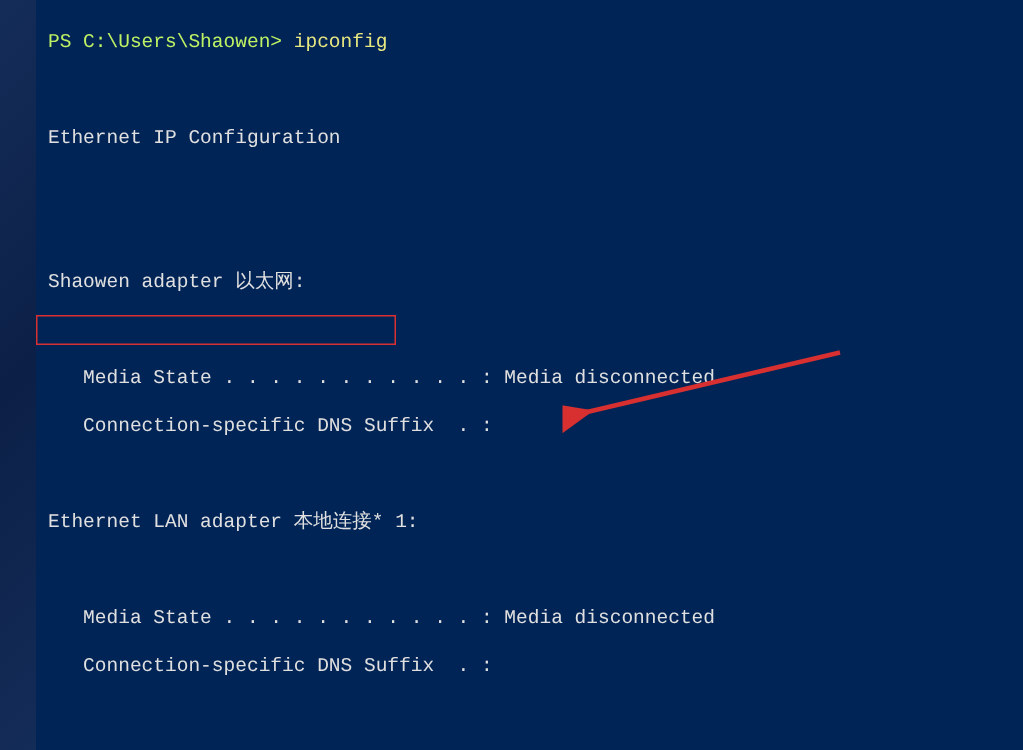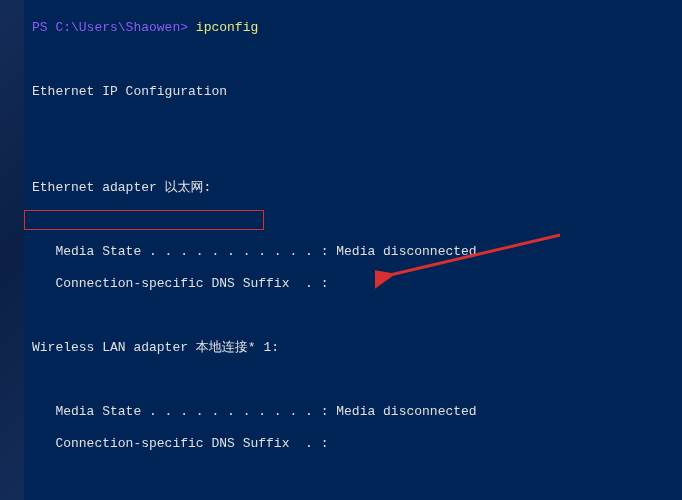--- a/index.html
+++ b/index.html
@@ -23,21 +23,21 @@
       width: 658px; height: 500px;
       background: #012456;
       font-family: 'Consolas', 'Courier New', monospace;
       font-size: 13px;
       line-height: 16px;
       color: #e0e0e0;
       padding: 4px 8px;
       white-space: pre;
       overflow: hidden;
     }
-    .cmd-prompt { color: #8b5cf6; }
+    .cmd-prompt { color: #bef264; }
     .cmd-input { color: #e8e880; }
     .highlight-box {
       position: absolute;
       border: 1.5px solid #d83030;
       background: transparent;
       pointer-events: none;
     }
     .box1 {
       top: 210px; left: 24px;
       width: 240px; height: 20px;
@@ -53,26 +53,26 @@
 <body>
 
 <div class="bg-pattern"></div>
 
 <div class="terminal">
 <span class="line"><span class="cmd-prompt">PS C:\Users\Shaowen&gt; </span><span class="cmd-input">ipconfig</span></span>
 <span class="line"> </span>
 <span class="line">Ethernet IP Configuration</span>
 <span class="line"> </span>
 <span class="line"> </span>
-<span class="line">Ethernet adapter 以太网:</span>
+<span class="line">Shaowen adapter 以太网:</span>
 <span class="line"> </span>
 <span class="line">   Media State . . . . . . . . . . . : Media disconnected</span>
 <span class="line">   Connection-specific DNS Suffix  . :</span>
 <span class="line"> </span>
-<span class="line">Wireless LAN adapter 本地连接* 1:</span>
+<span class="line">Ethernet LAN adapter 本地连接* 1:</span>
 <span class="line"> </span>
 <span class="line">   Media State . . . . . . . . . . . : Media disconnected</span>
 <span class="line">   Connection-specific DNS Suffix  . :</span>
 <span class="line"> </span>
 
 
 
 
 
 

